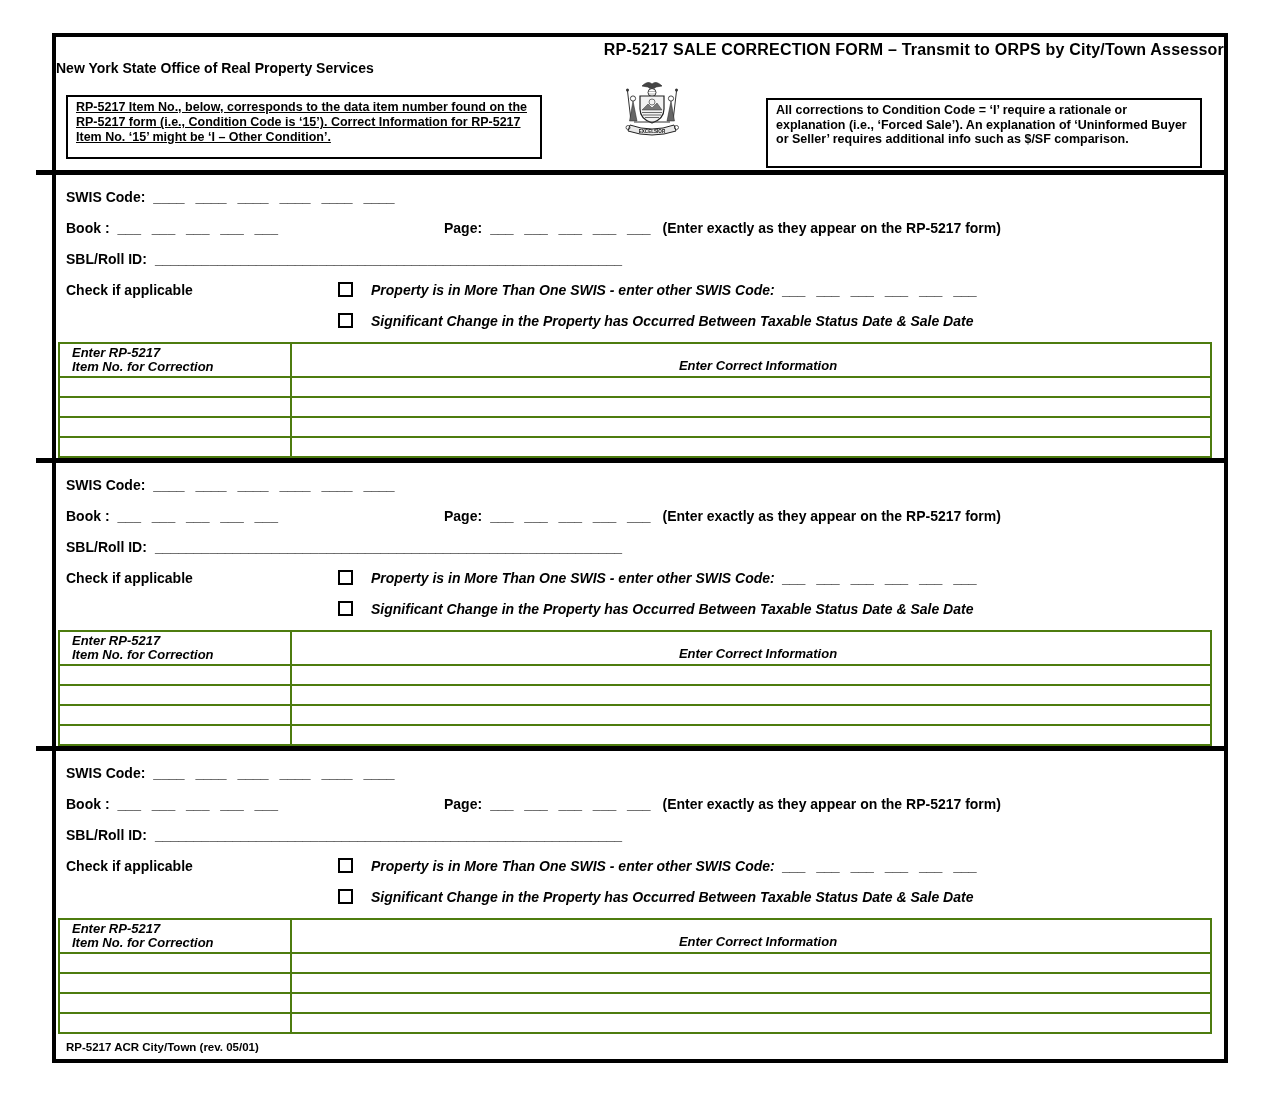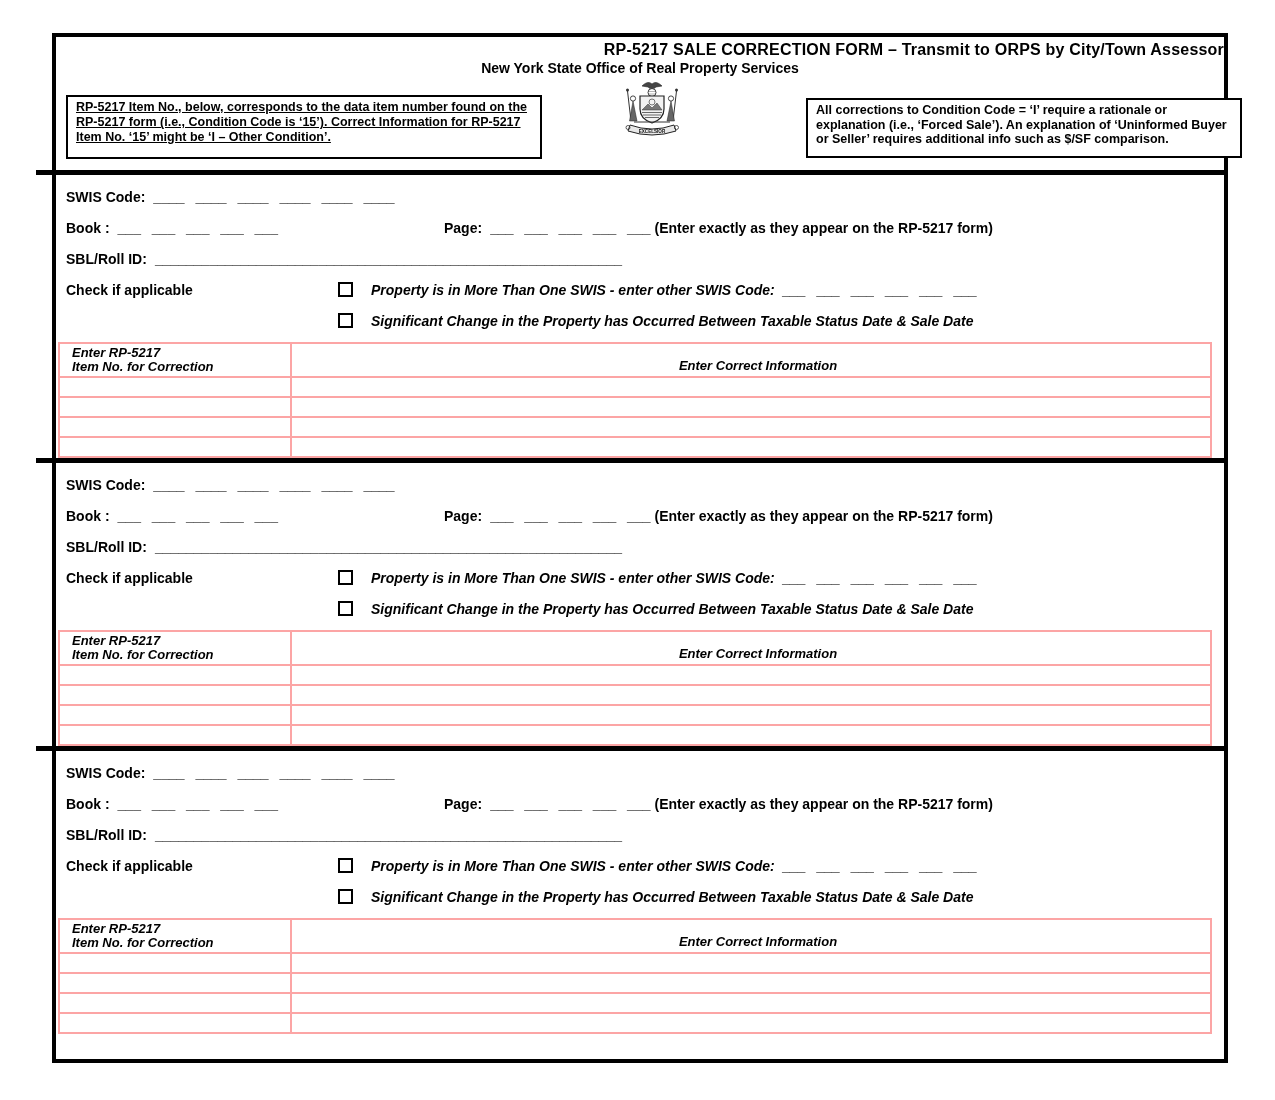--- a/index.html
+++ b/index.html
@@ -9,44 +9,44 @@
     font-family:"Liberation Sans","DejaVu Sans",sans-serif;
     font-weight:700; color:#000;
   }
   .form-box {
     position:absolute; left:52px; top:33px; width:1176px; height:1030px;
     border:4px solid #000; background:#fff;
   }
   
   .header { position:relative; height:133px; }
   .title   { text-align:right; font-size:16px; padding-top:4px; letter-spacing:.2px; }
-  .subtitle{ text-align:center; font-size:14px; padding-top:1px; }
+  .subtitle{ text-align:left; font-size:14px; padding-top:1px; }
   .note {
     position:absolute; border:2px solid #000; background:#fff;
     font-size:12.5px; line-height:15px; padding:3px 8px;
   }
   .note-left  { left:10px;  top:58px; width:476px; height:64px;text-decoration:underline; }
-  .note-right { left:750px; top:61px; width:436px; height:60px; line-height:14.5px; overflow:hidden; }
+  .note-right { left:710px; top:61px; width:436px; height:70px; line-height:14.5px; overflow:hidden; }
   .seal { position:absolute; left:548px; top:42px; }
   
   .divider { height:5px; background:#000; margin-left:-20px; width:calc(100% + 20px); }
   
   .section { position:relative; height:283px; padding:12px 10px 0; }
   .row { position:relative; height:20px; line-height:20px; margin-bottom:11px; white-space:nowrap; font-size:14px; }
   .blanks { margin-left:8px; word-spacing:7px;margin-top:32px; }
   .page-group { position:absolute; left:378px; top:0; }
-  .page-note  { margin-left:4px; }
+  .page-note  { margin-left:12px; }
   .checkbox {
     position:absolute; left:272px; top:2px; width:15px; height:15px;
     border:2px solid #000; background:#fff;
   }
   .check-content { position:absolute; left:305px; top:0;font-style:italic; }
   
   .corr-table { border-collapse:collapse; margin:8px 0 0 -8px; width:calc(100% + 6px); table-layout:fixed; background:#fff; }
-  .corr-table th, .corr-table td { border:2px solid #fca5a5; }
+  .corr-table th, .corr-table td { border:2px solid #4d7c0f; }
   .corr-table th.c1 {
     width:232px; font-style:italic; font-size:13px; line-height:14px;
     text-align:left; padding:2px 4px 2px 12px;
   }
   .corr-table th.c2 {
     font-style:italic; font-size:13px; text-align:center;
     vertical-align:bottom; padding:0 0 3px 14px;
   }
   .corr-table td { height:20px; }
   .footer { margin:7px 0 0 10px; font-size:11.5px; }
@@ -265,13 +265,14 @@
             <td></td>
           </tr>
         <tr>
             <td></td>
             <td></td>
           </tr>
       </tbody>
     </table>
   </div>
 
+  <div class="footer">RP-5217 ACR City/Town (rev. 05/01)</div>
 </div>
 
 </body></html>

